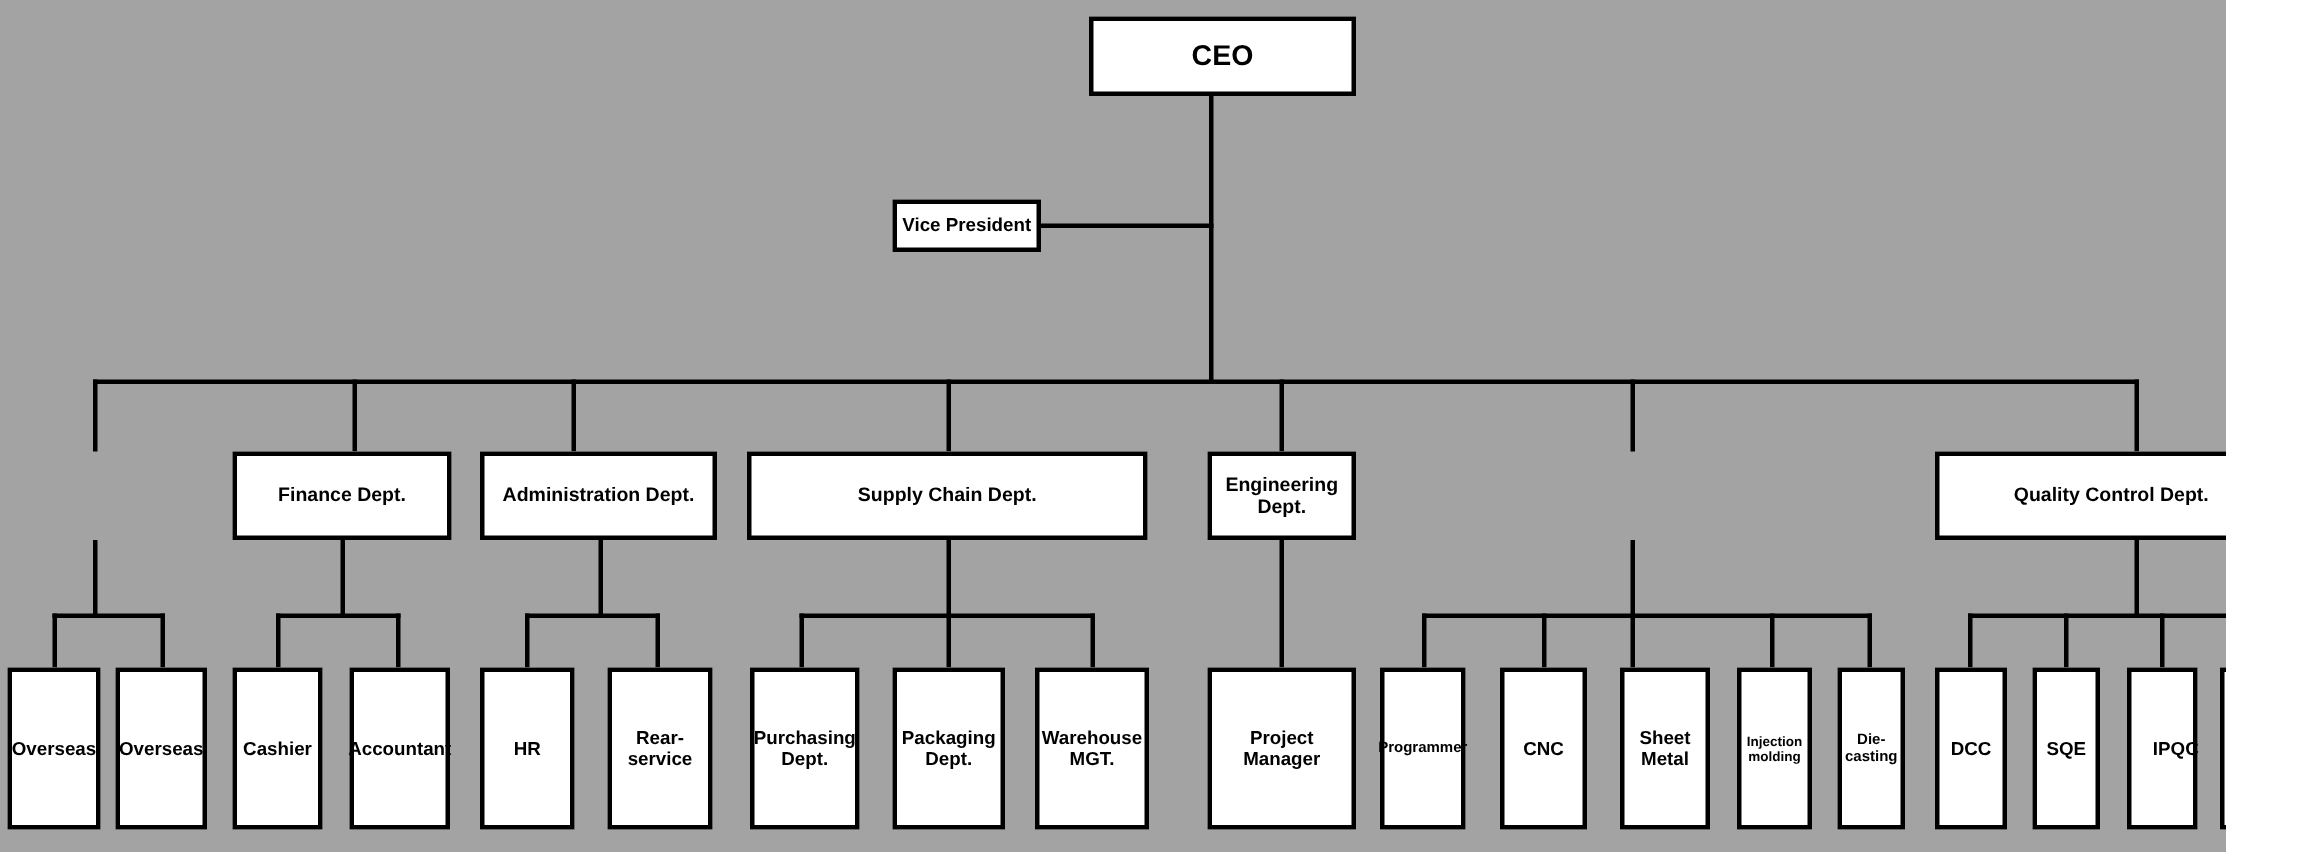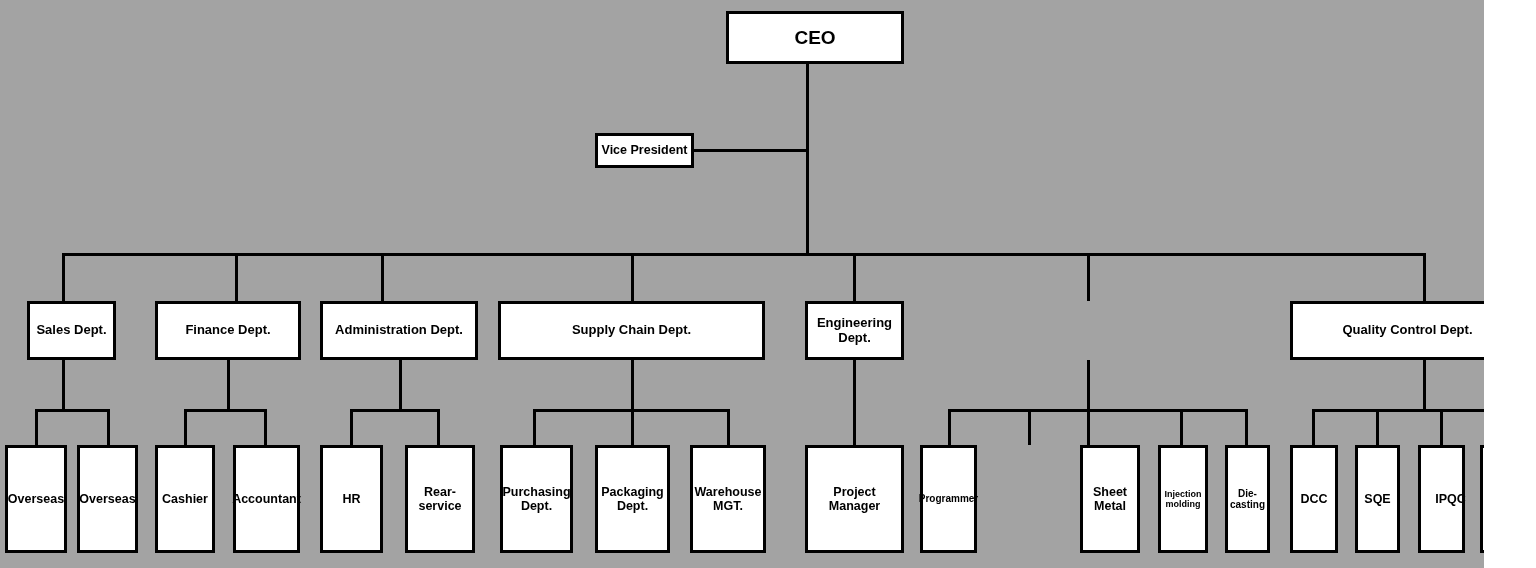--- a/index.html
+++ b/index.html
@@ -107,23 +107,20 @@
   <div class="line vline" style="left:1499px; top:409px; height:36px;"></div>
 
   <div class="node lvl-ceo" style="left:726px; top:11px; width:178px; height:53px;">
     <span class="label">CEO</span>
   </div>
 
   <div class="node lvl-vp" style="left:595px; top:133px; width:99px; height:35px;">
     <span class="label">Vice President</span>
   </div>
 
-  <div class="node lvl-dept" style="left:27px; top:301px; width:89px; height:59px;">
-    <span class="label">Sales Dept.</span>
-  </div>
 
   <div class="node lvl-dept" style="left:155px; top:301px; width:146px; height:59px;">
     <span class="label">Finance Dept.</span>
   </div>
 
   <div class="node lvl-dept" style="left:320px; top:301px; width:158px; height:59px;">
     <span class="label">Administration Dept.</span>
   </div>
 
   <div class="node lvl-dept" style="left:498px; top:301px; width:267px; height:59px;">
@@ -181,20 +178,23 @@
   </div>
 
   <div class="node lvl-sub" style="left:805px; top:445px; width:99px; height:108px;">
     <span class="label">Project Manager</span>
   </div>
 
   <div class="node lvl-sub-small" style="left:920px; top:445px; width:57px; height:108px;">
     <span class="label">Programmer</span>
   </div>
 
+  <div class="node lvl-sub" style="left:1000px; top:445px; width:58px; height:108px;">
+    <span class="label">CNC</span>
+  </div>
 
   <div class="node lvl-sub" style="left:1080px; top:445px; width:60px; height:108px;">
     <span class="label">Sheet
 Metal</span>
   </div>
 
   <div class="node lvl-sub-tiny" style="left:1158px; top:445px; width:50px; height:108px;">
     <span class="label">Injection
 molding</span>
   </div>

